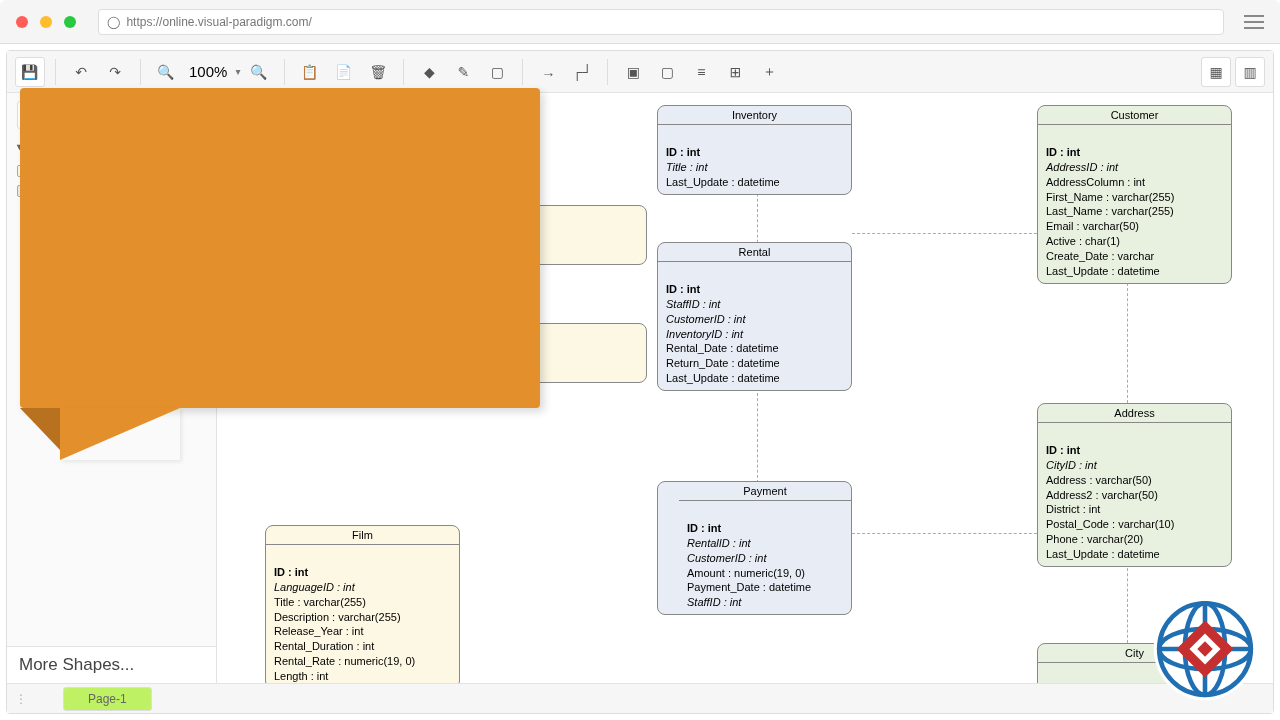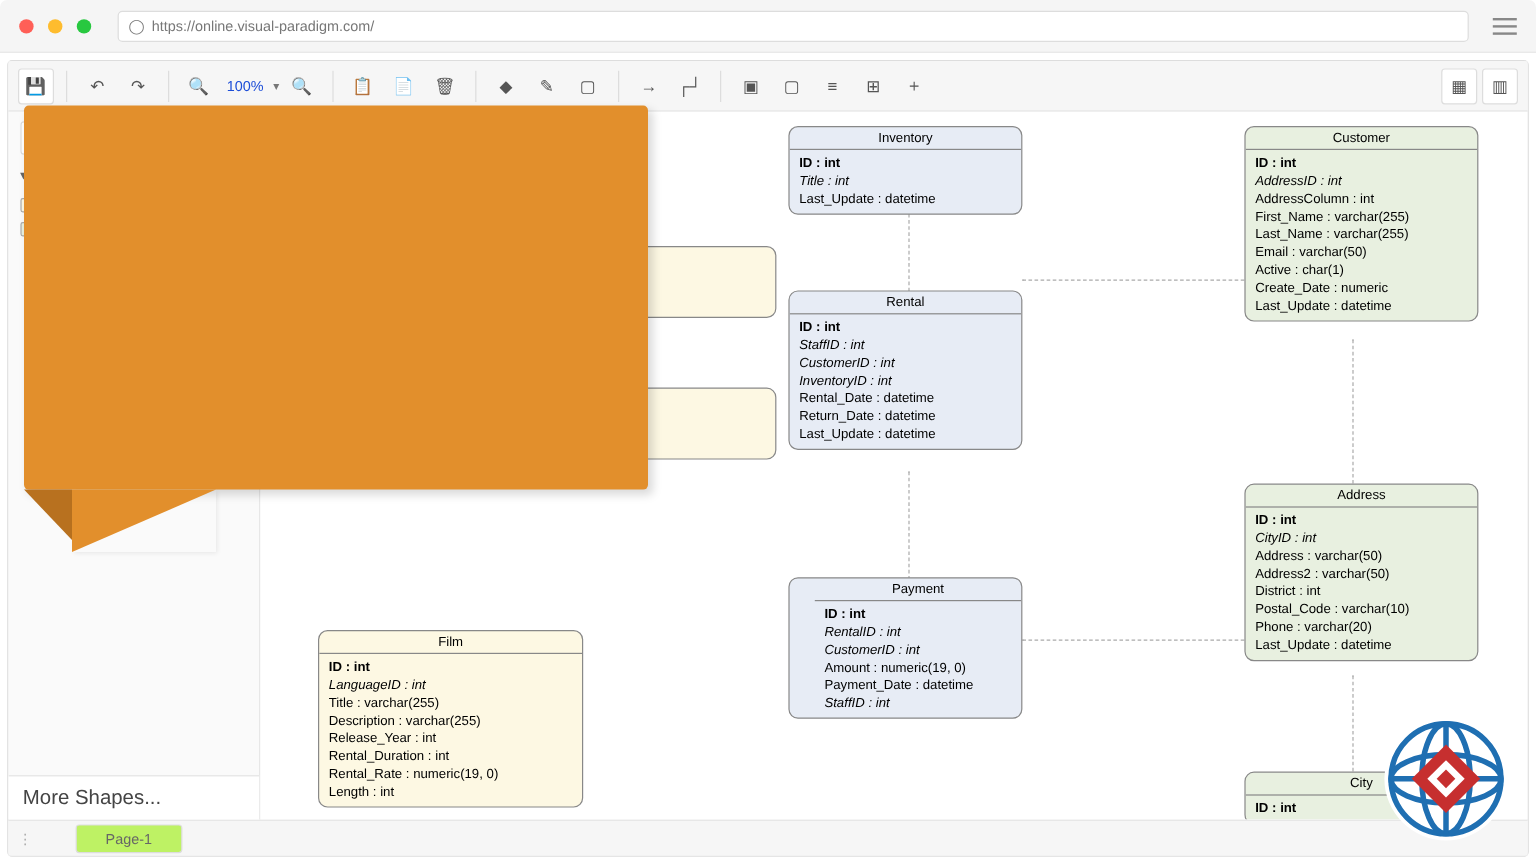--- a/index.html
+++ b/index.html
@@ -64,21 +64,21 @@
   .tbtn {
     width: 30px; height: 30px;
     border: 1px solid #ddd;
     border-radius: 3px;
     background: #fff;
     display:flex; align-items:center; justify-content:center;
     color:#555; cursor:pointer; font-size:14px;
   }
   .tbtn-flat { border: none; background: transparent; }
   .tsep { width:1px; height:26px; background:#ddd; margin: 0 6px; }
-  .zoom-txt { font-size:12px; color:#1d4ed8; padding:0 4px; }
+  .zoom-txt { font-size:15px; color:#000000; padding:0 4px; }
   .toolbar-spacer { flex:1; }
   .content-row { flex:1; display:flex; position:relative; overflow:hidden; }
   .sidebar {
     width: 210px;
     border-right: 1px solid #e3e3e3;
     background: #fafafa;
     padding: 8px 10px;
     display:flex; flex-direction:column;
     position:relative;
   }
@@ -110,21 +110,21 @@
   }
   .entity-blue { background:#e7ecf5; }
   .entity-green { background:#e8f0e0; }
   .entity-yellow { background:#fdf8e3; }
   .entity-title {
     text-align:center;
     border-bottom:1px solid #888;
     padding:3px 6px;
     font-size:11px;
   }
-  .entity-body { padding:4px 8px; line-height:1.35; }
+  .entity-body { padding:4px 8px; line-height:1.35;margin-top:16px; }
   .row-pk { font-weight:bold; }
   .row-fk { font-style:italic; }
   .pages-bar {
     height: 30px;
     border-top:1px solid #e3e3e3;
     background:#f6f6f6;
     display:flex;
     align-items:center;
     padding:0 8px;
     gap:8px;
@@ -305,21 +305,21 @@
       <div class="entity entity-green" style="left:820px; top:12px; width:195px;">
         <div class="entity-title">Customer</div>
         <div class="entity-body">
           <div class="row-pk">ID : int</div>
           <div class="row-fk">AddressID : int</div>
           <div>AddressColumn : int</div>
           <div>First_Name : varchar(255)</div>
           <div>Last_Name : varchar(255)</div>
           <div>Email : varchar(50)</div>
           <div>Active : char(1)</div>
-          <div>Create_Date : numeric</div>
+          <div>Create_Date : varchar</div>
           <div>Last_Update : datetime</div>
         </div>
       </div>
 
       <div class="entity entity-green" style="left:820px; top:310px; width:195px;">
         <div class="entity-title">Address</div>
         <div class="entity-body">
           <div class="row-pk">ID : int</div>
           <div class="row-fk">CityID : int</div>
           <div>Address : varchar(50)</div>
@@ -331,21 +331,21 @@
         </div>
       </div>
 
       <div class="entity entity-green" style="left:820px; top:550px; width:195px;">
         <div class="entity-title">City</div>
         <div class="entity-body">
           <div class="row-pk">ID : int</div>
         </div>
       </div>
 
-      <div class="entity entity-yellow" style="left:48px; top:432px; width:221px;">
+      <div class="entity entity-yellow" style="left:48px; top:432px; width:195px;">
         <div class="entity-title">Film</div>
         <div class="entity-body">
           <div class="row-pk">ID : int</div>
           <div class="row-fk">LanguageID : int</div>
           <div>Title : varchar(255)</div>
           <div>Description : varchar(255)</div>
           <div>Release_Year : int</div>
           <div>Rental_Duration : int</div>
           <div>Rental_Rate : numeric(19, 0)</div>
           <div>Length : int</div>

